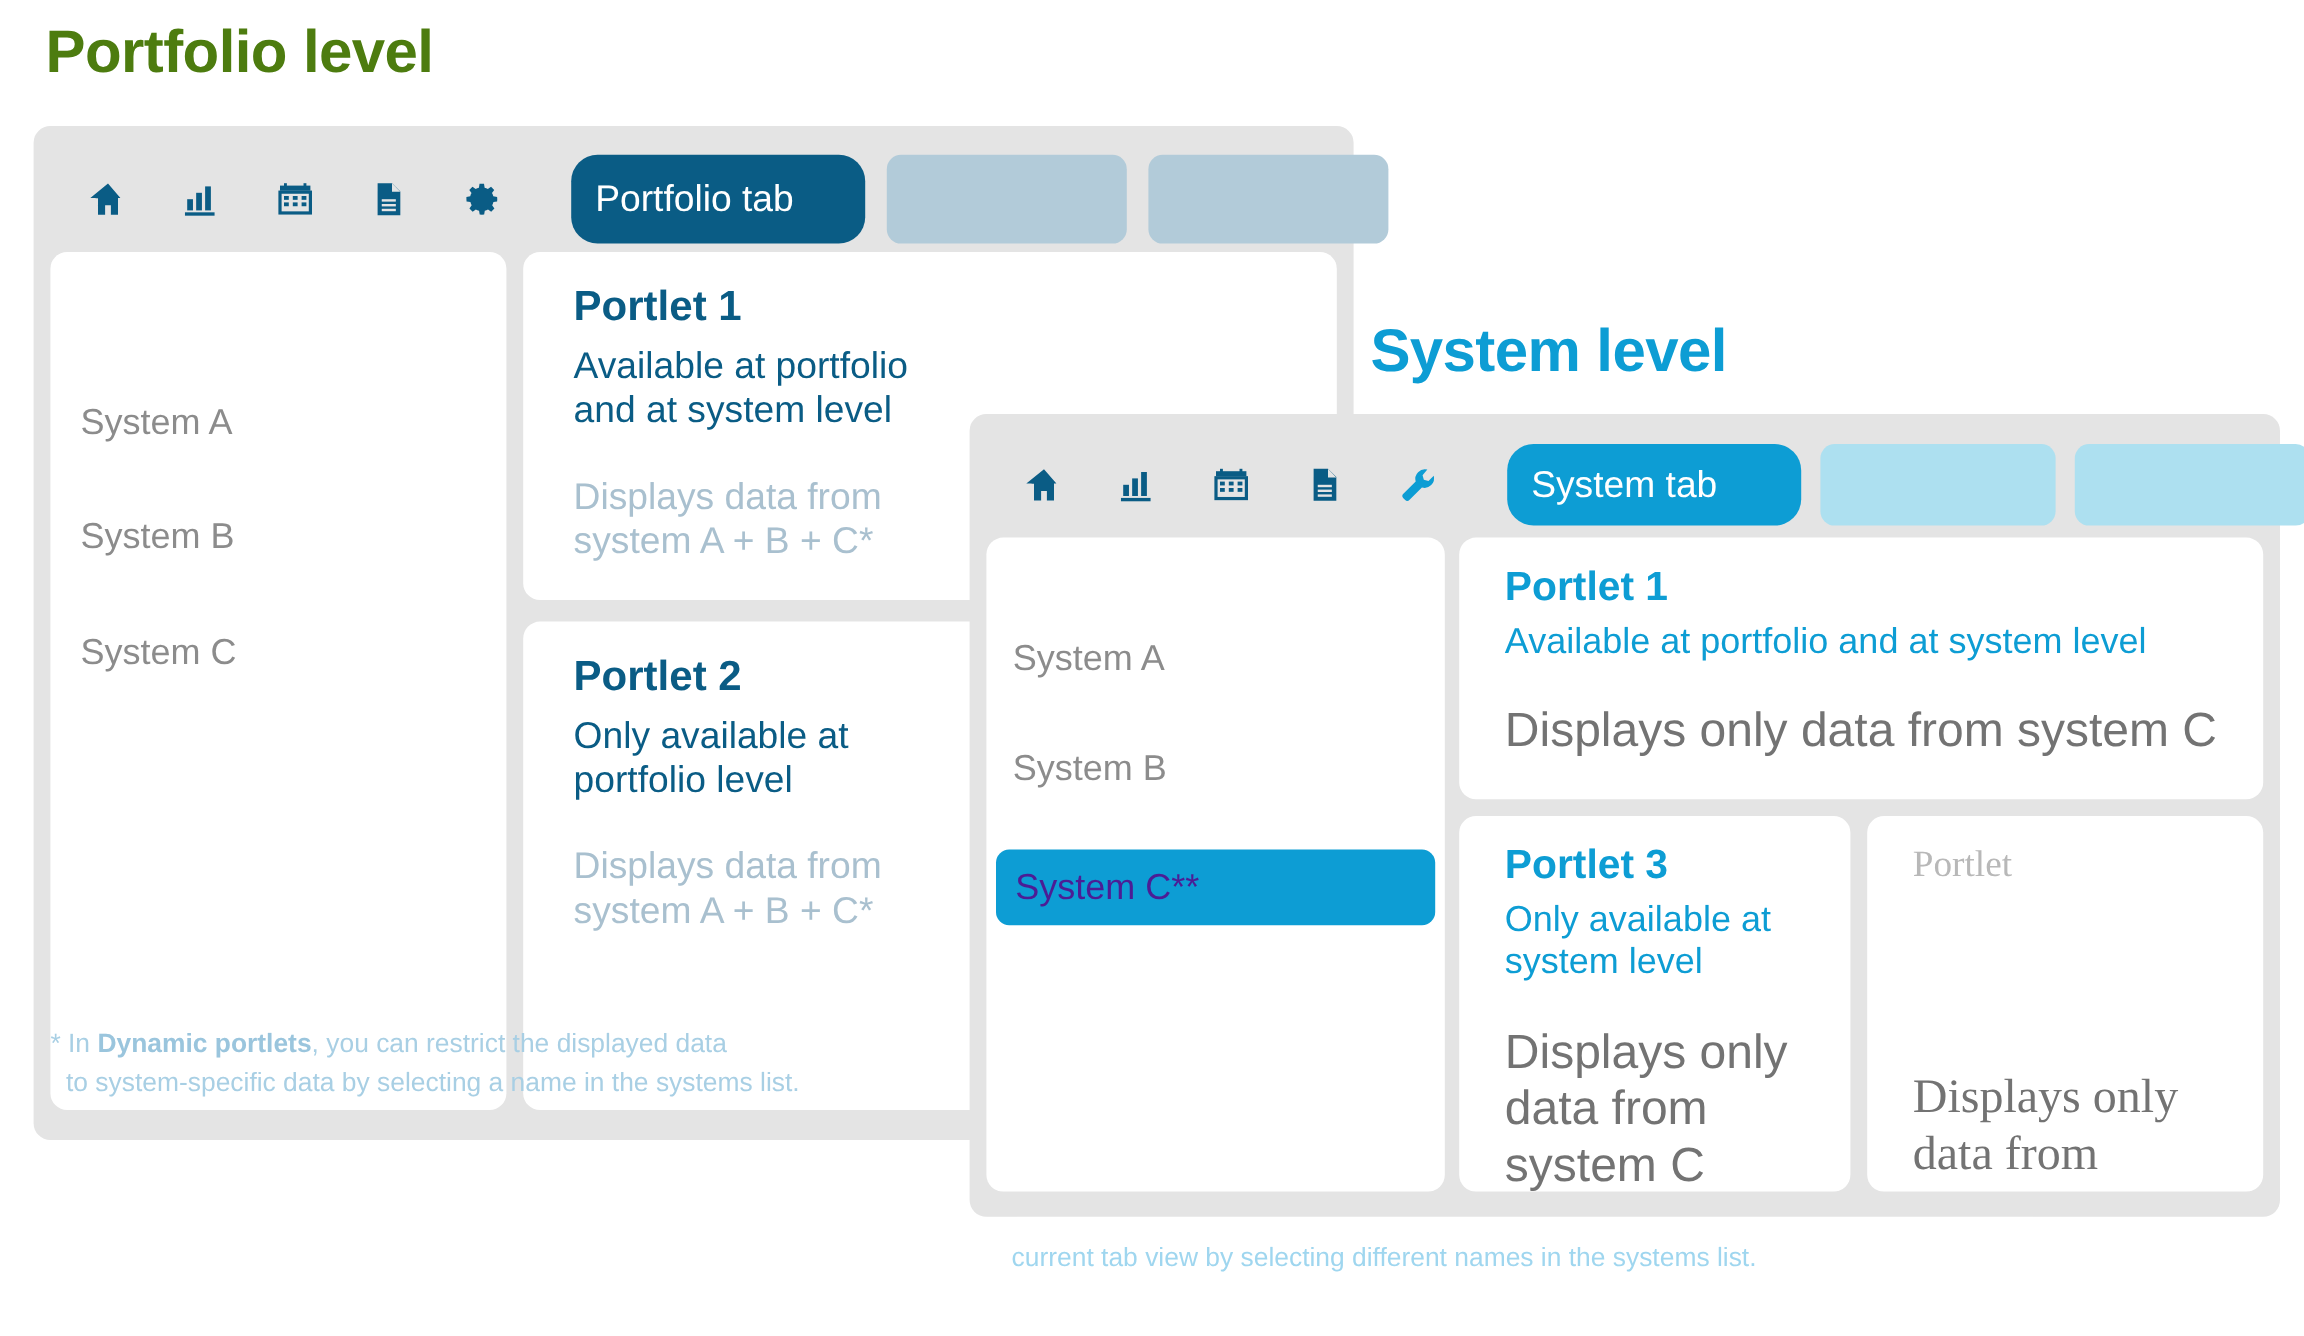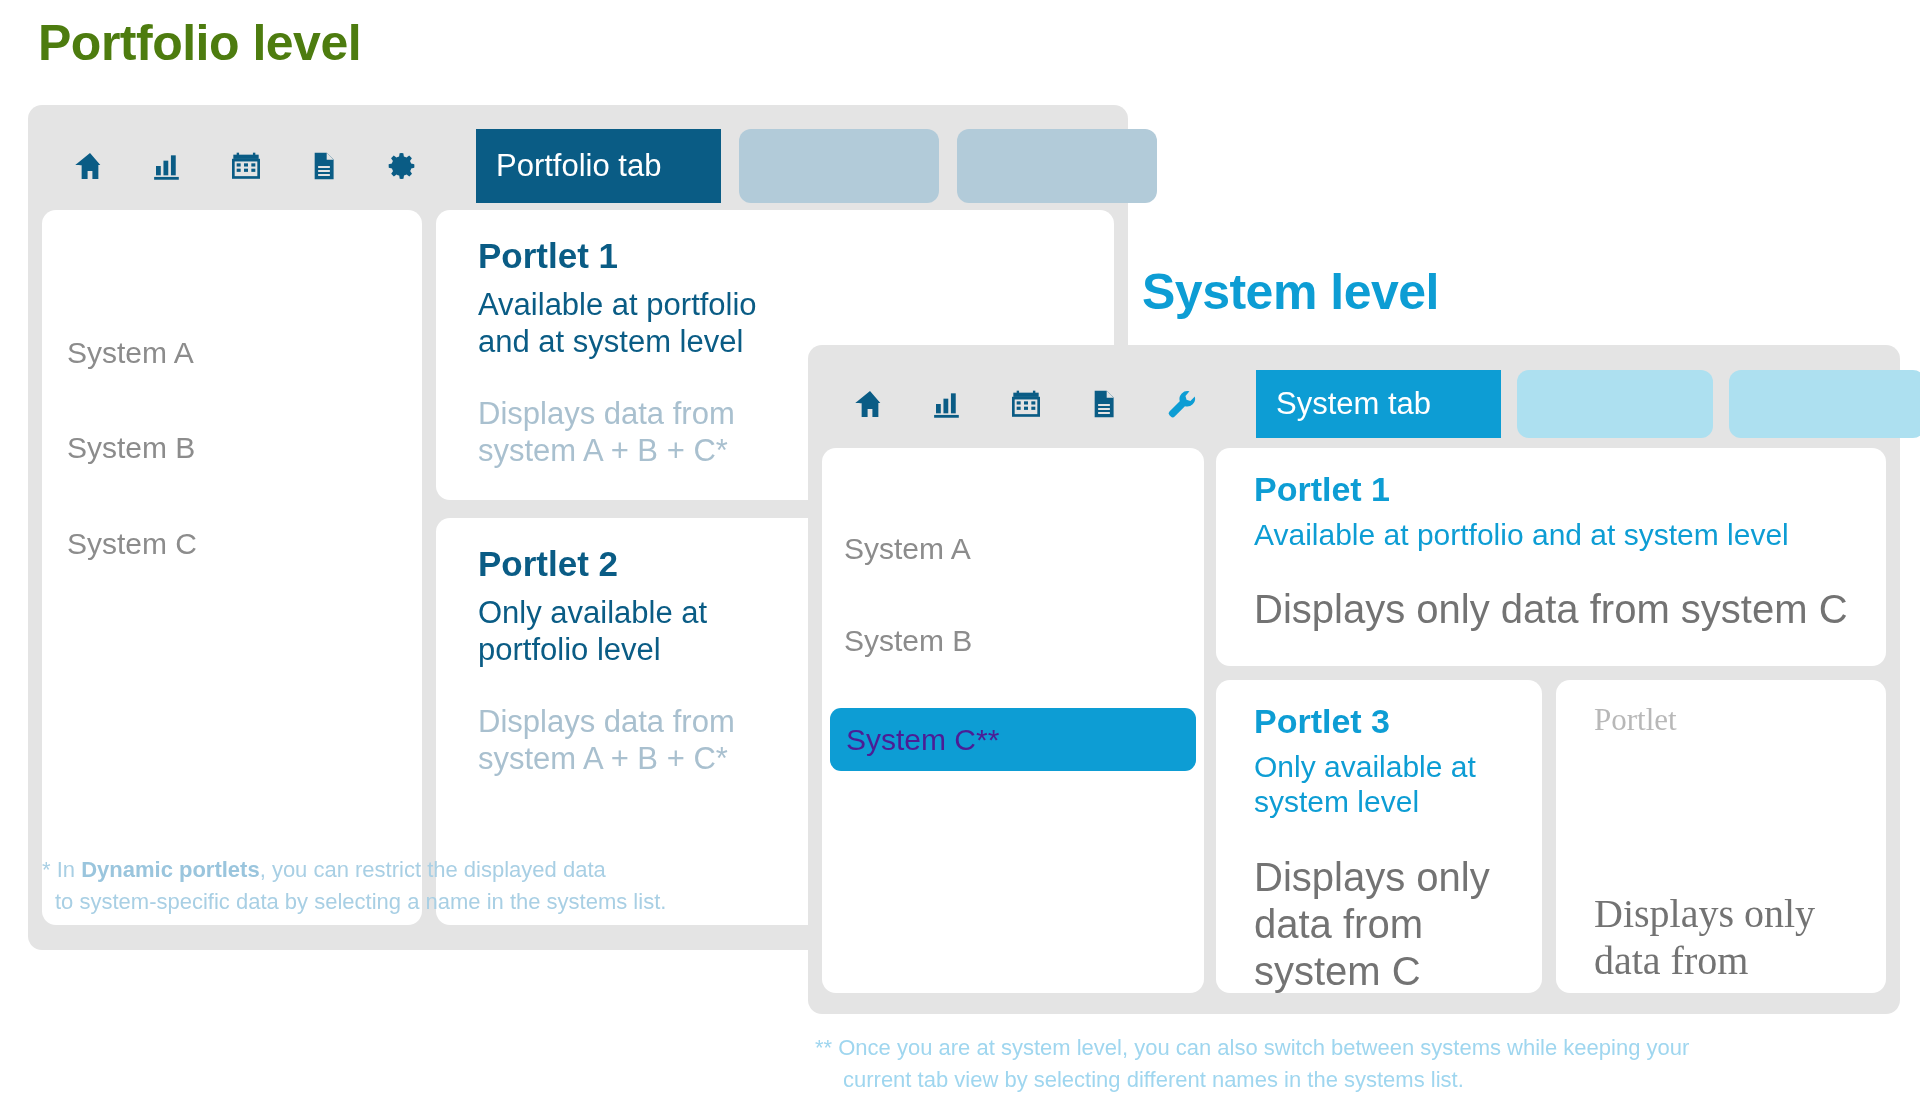--- a/index.html
+++ b/index.html
@@ -46,21 +46,21 @@
   .tool-icon {
     width: 40px;
     height: 40px;
     display: flex;
     align-items: center;
     justify-content: center;
   }
   .tool-icon svg { display: block; }
 
   .tab {
-    border-radius: 0;
+    border-radius: 22px;
     display: flex;
     align-items: center;
     justify-content: flex-start;
     color: #ffffff;
     font-size: 31px;
     white-space: nowrap;
   }
 
   .card {
     position: absolute;
@@ -363,15 +363,15 @@
     </div>
 
     <div class="card" id="system-portlet4">
       <div class="sy-card-inner">
         <div class="card-title">Portlet</div>
         <div class="card-note">Displays only data from system C</div>
       </div>
     </div>
   </div>
 
-  <div id="system-footnote"><span>** Once you are at system level, you can also switch between systems while keeping your</span><span class="fn-line2">current tab view by selecting different names in the systems list.</span></div>
+  <div id="system-footnote"><span class="fn-line2">current tab view by selecting different names in the systems list.</span></div>
 
 </div>
 
 </body></html>

